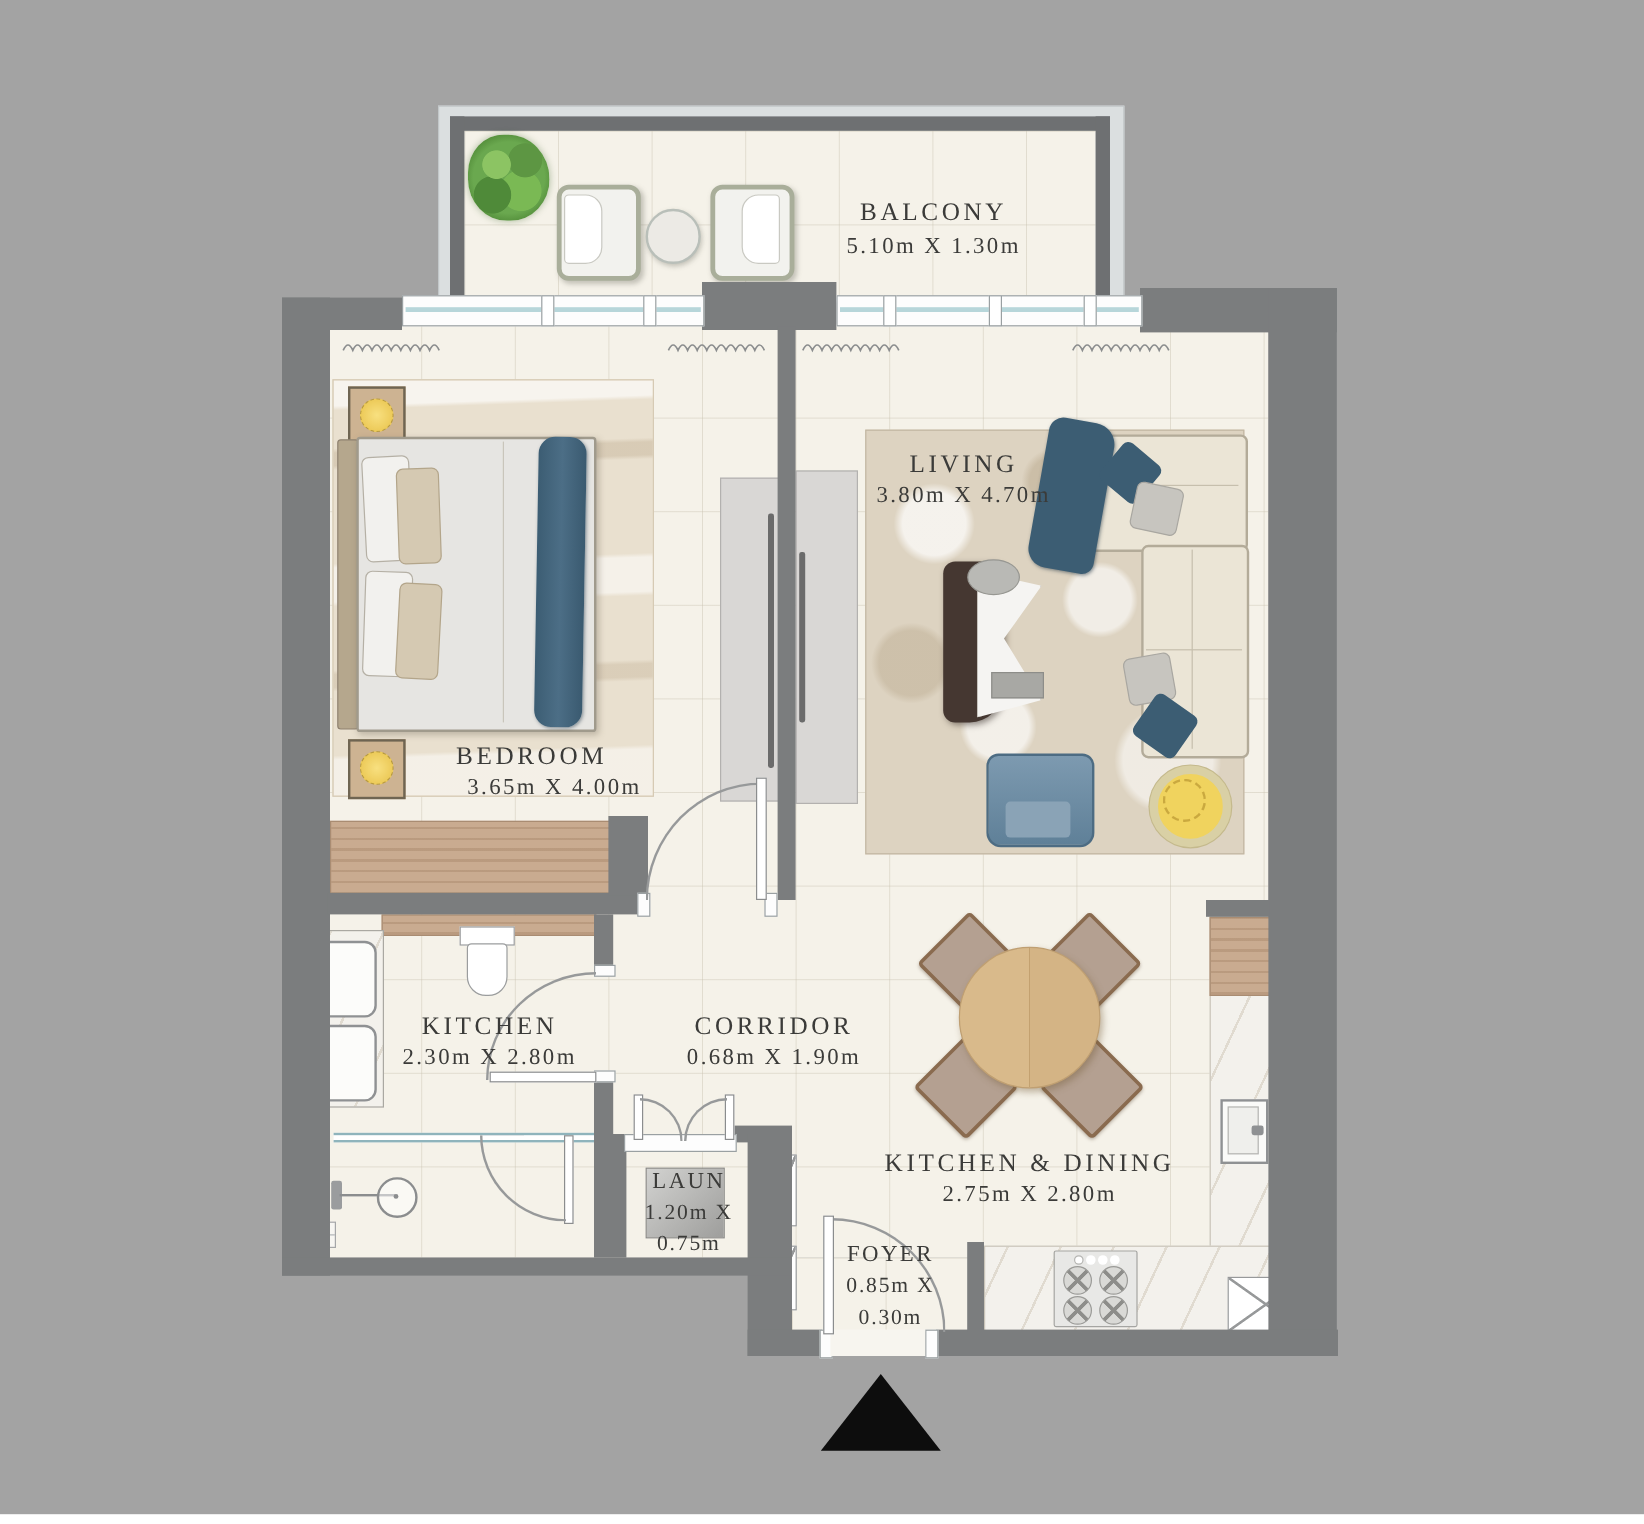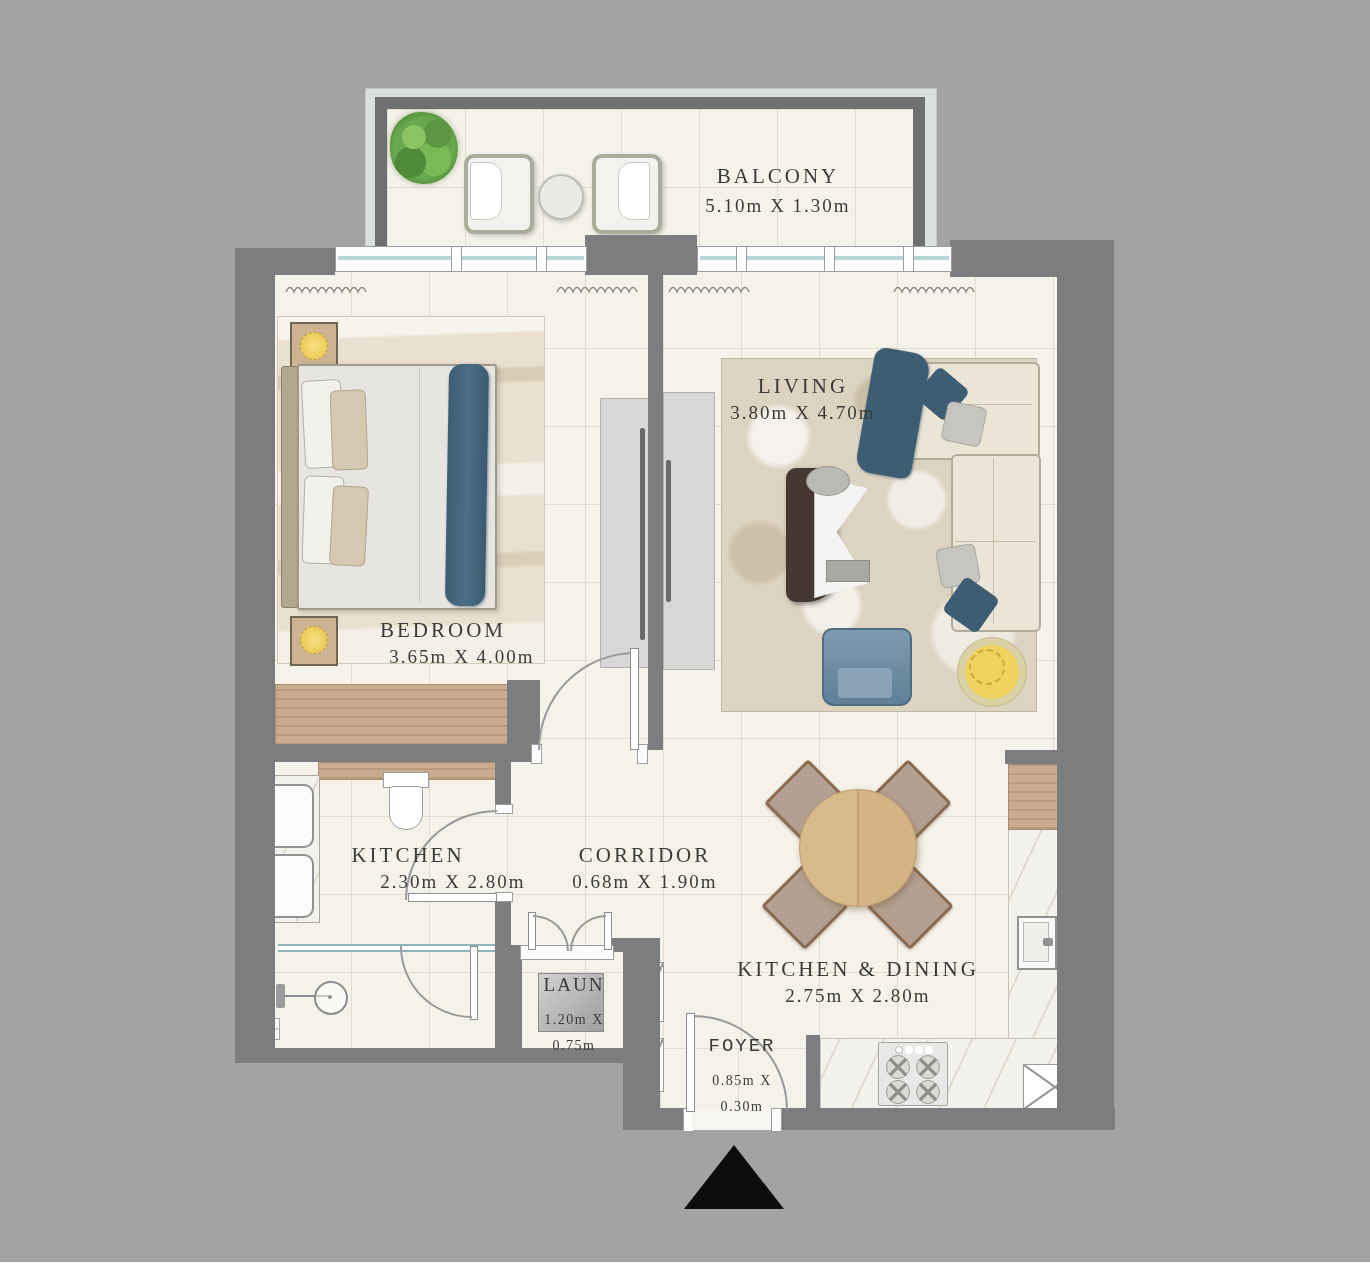--- a/index.html
+++ b/index.html
@@ -13,21 +13,21 @@
                      linear-gradient(90deg,rgba(200,194,176,.45) 1px,transparent 1px);
     background-size:78px 78px;}
   .wood{position:absolute;background-color:#c9ab90;
     background-image:repeating-linear-gradient(0deg,rgba(140,105,75,.25) 0 2px,transparent 2px 9px);}
   .marble{position:absolute;background-color:#f3f1ec;
     background-image:repeating-linear-gradient(115deg,transparent 0 16px,rgba(175,160,135,.28) 16px 18px,transparent 18px 40px);}
   .lbl{position:absolute;color:#3b3b39;text-align:center;white-space:nowrap;transform:translateX(-50%);}
   .name{font-size:21px;letter-spacing:3px;}
   .dims{font-size:19px;letter-spacing:2px;}
   .sm{font-size:19px;letter-spacing:2px;}
-  .smd{font-size:14px;letter-spacing:1.5px;margin-top:12px;}
+  .smd{font-size:18px;letter-spacing:1.5px;}
   .win{position:absolute;height:24px;background:#fdfdfd;border:1px solid #9aa0a2;}
   .win .glass{position:absolute;left:2px;right:2px;top:9px;height:4px;background:#b7d6da;}
   .mullion{position:absolute;top:-1px;width:9px;height:24px;background:#fff;border:1px solid #9aa0a2;}
   .leaf{position:absolute;background:#fff;border:1px solid #8b8d8e;}
   .jamb{position:absolute;background:#fdfdfd;border:1px solid #9aa0a2;}
   .arc{position:absolute;}
   .arc-tl{border-top:2px solid #97999a;border-left:2px solid #97999a;border-top-left-radius:100% 100%;}
   .arc-tr{border-top:2px solid #97999a;border-right:2px solid #97999a;border-top-right-radius:100% 100%;}
   .arc-bl{border-bottom:2px solid #97999a;border-left:2px solid #97999a;border-bottom-left-radius:100% 100%;}
   .pillow{position:absolute;border-radius:6px;}
@@ -253,31 +253,31 @@
   <div class="lbl name" style="left:778px;top:164px;">BALCONY</div>
   <div class="lbl dims" style="left:778px;top:195px;">5.10m X 1.30m</div>
 
   <div class="lbl name" style="left:443px;top:618px;">BEDROOM</div>
   <div class="lbl dims" style="left:443px;top:646px;margin-left:19px;">3.65m X 4.00m</div>
 
   <div class="lbl name" style="left:803px;top:374px;">LIVING</div>
   <div class="lbl dims" style="left:803px;top:402px;">3.80m X 4.70m</div>
 
   <div class="lbl name" style="left:408px;top:843px;">KITCHEN</div>
-  <div class="lbl dims" style="left:408px;top:871px;margin-left:45px;">2.30m X 2.80m</div>
+  <div class="lbl dims" style="left:408px;top:871px;">2.30m X 2.80m</div>
 
   <div class="lbl name" style="left:645px;top:843px;">CORRIDOR</div>
   <div class="lbl dims" style="left:645px;top:871px;">0.68m X 1.90m</div>
 
   <div class="lbl name" style="left:858px;top:957px;">KITCHEN &amp; DINING</div>
   <div class="lbl dims" style="left:858px;top:985px;">2.75m X 2.80m</div>
 
   <div class="lbl sm" style="left:574px;top:974px;">LAUN</div>
   <div class="lbl smd" style="left:574px;top:1000px;">1.20m X</div>
   <div class="lbl smd" style="left:574px;top:1026px;">0.75m</div>
 
-  <div class="lbl sm" style="left:742px;top:1035px;font-family:Liberation Mono, monospace;">FOYER</div>
+  <div class="lbl sm" style="left:742px;top:1035px;">FOYER</div>
   <div class="lbl smd" style="left:742px;top:1061px;">0.85m X</div>
   <div class="lbl smd" style="left:742px;top:1087px;">0.30m</div>
 
   <div class="abs" style="left:684px;top:1145px;width:0;height:0;border-left:50px solid transparent;border-right:50px solid transparent;border-bottom:64px solid #0d0d0d;"></div>
 
 </div>
 
 </body></html>

